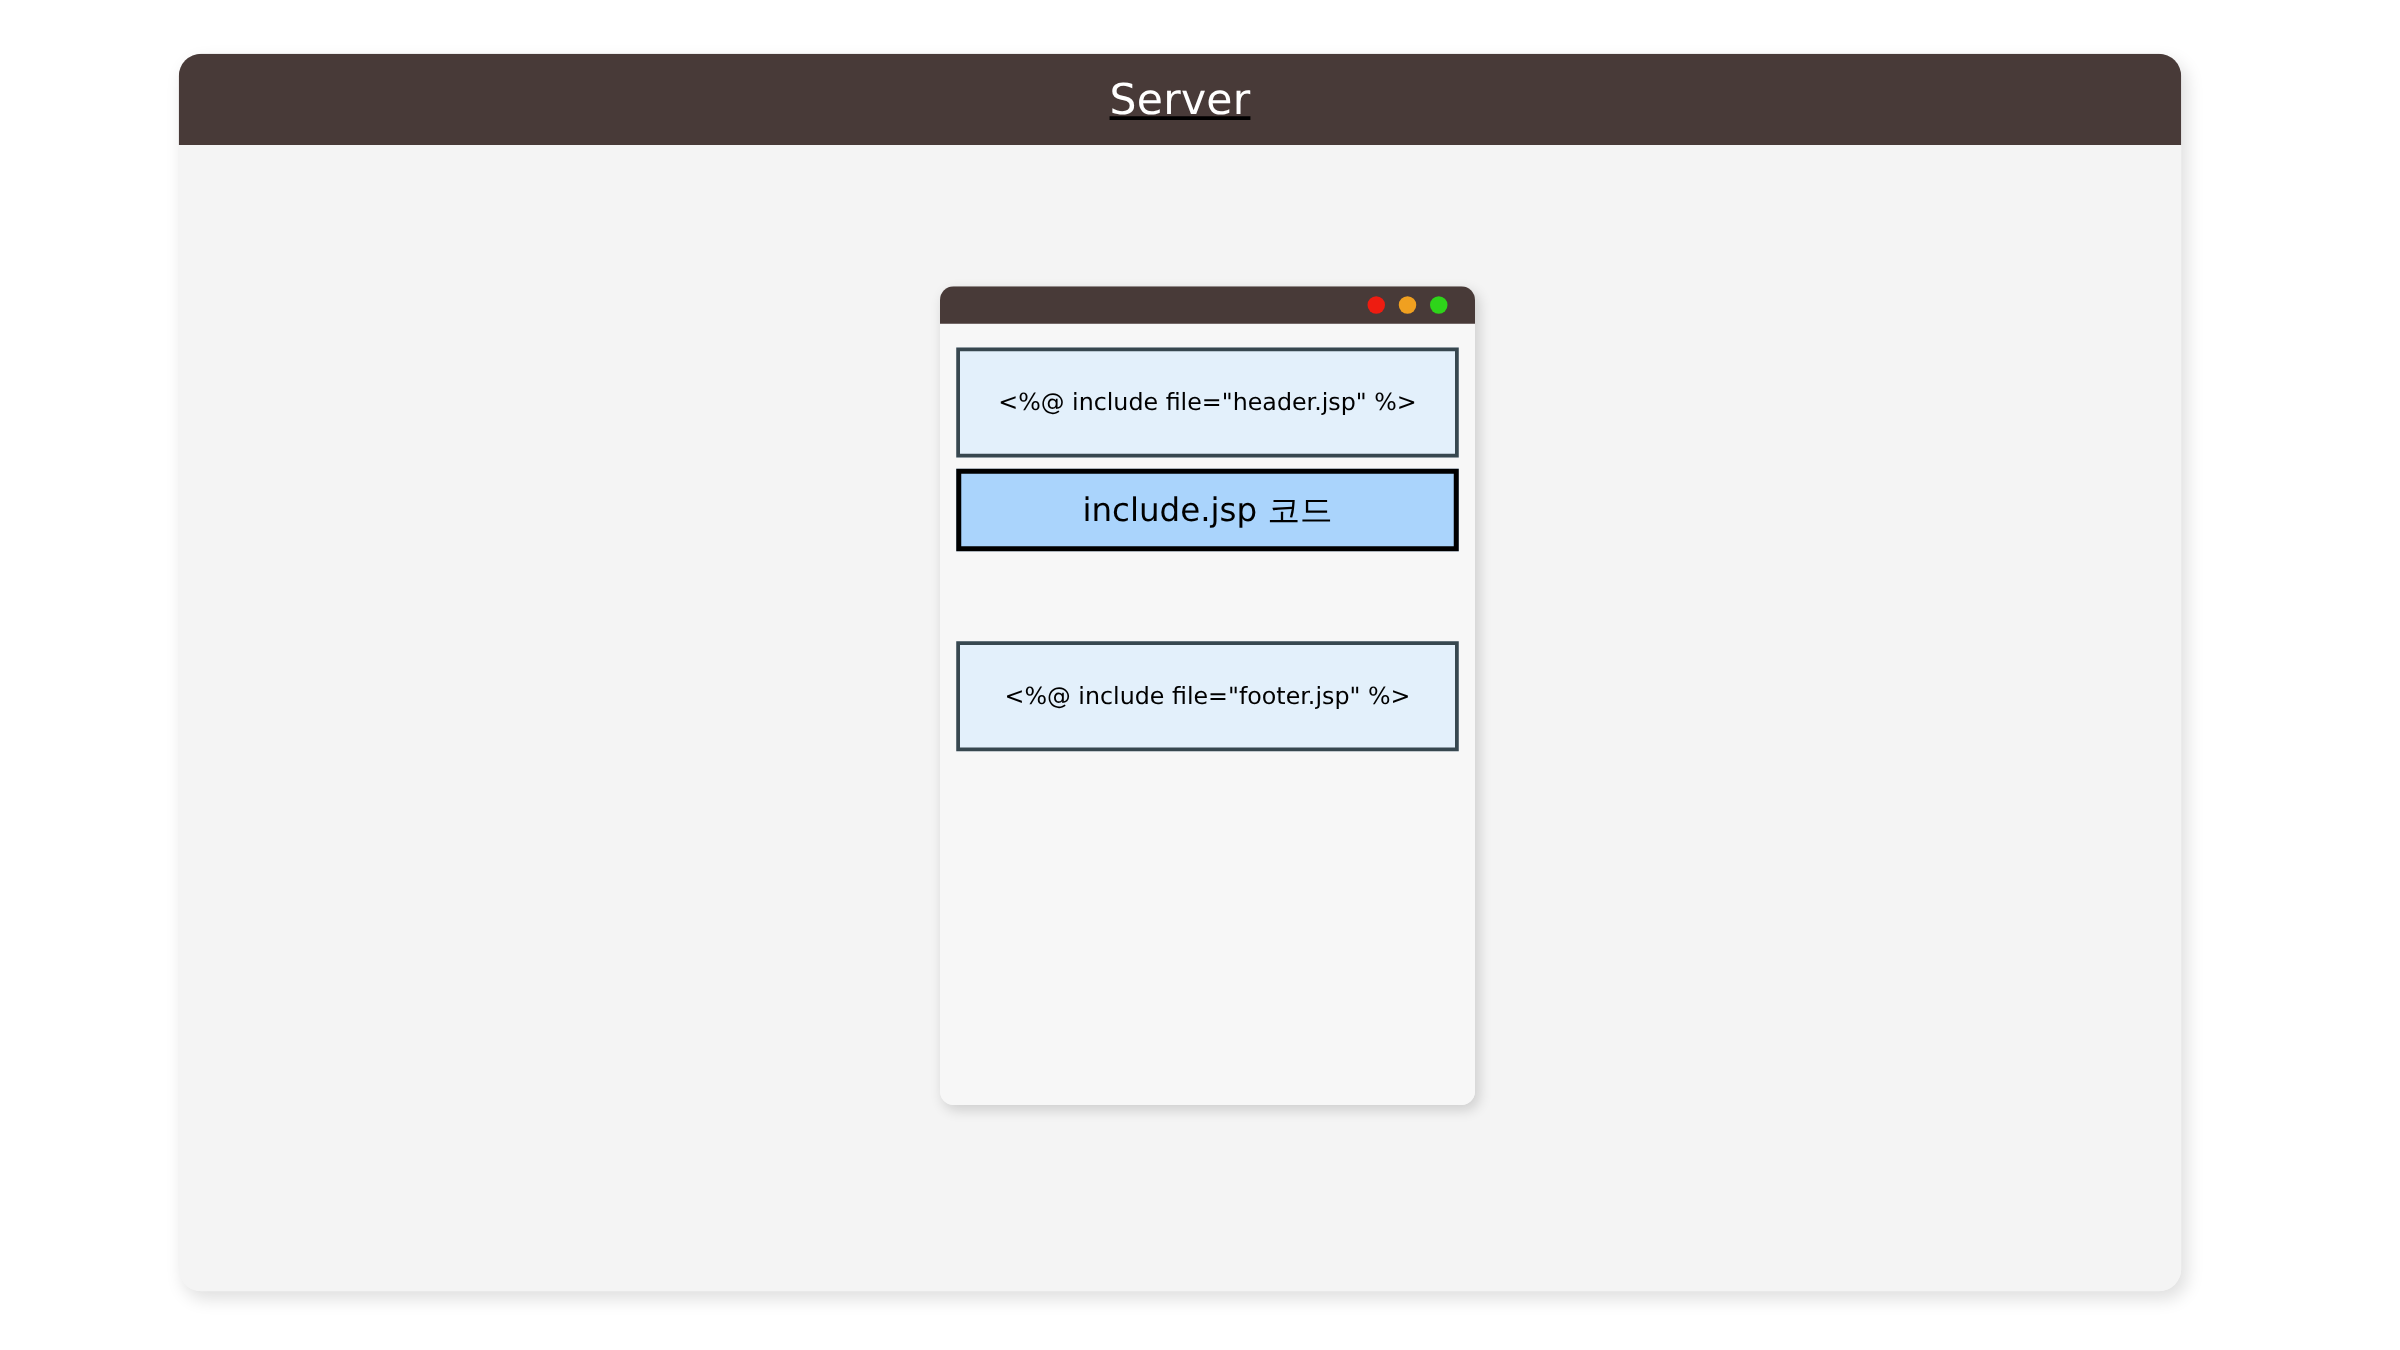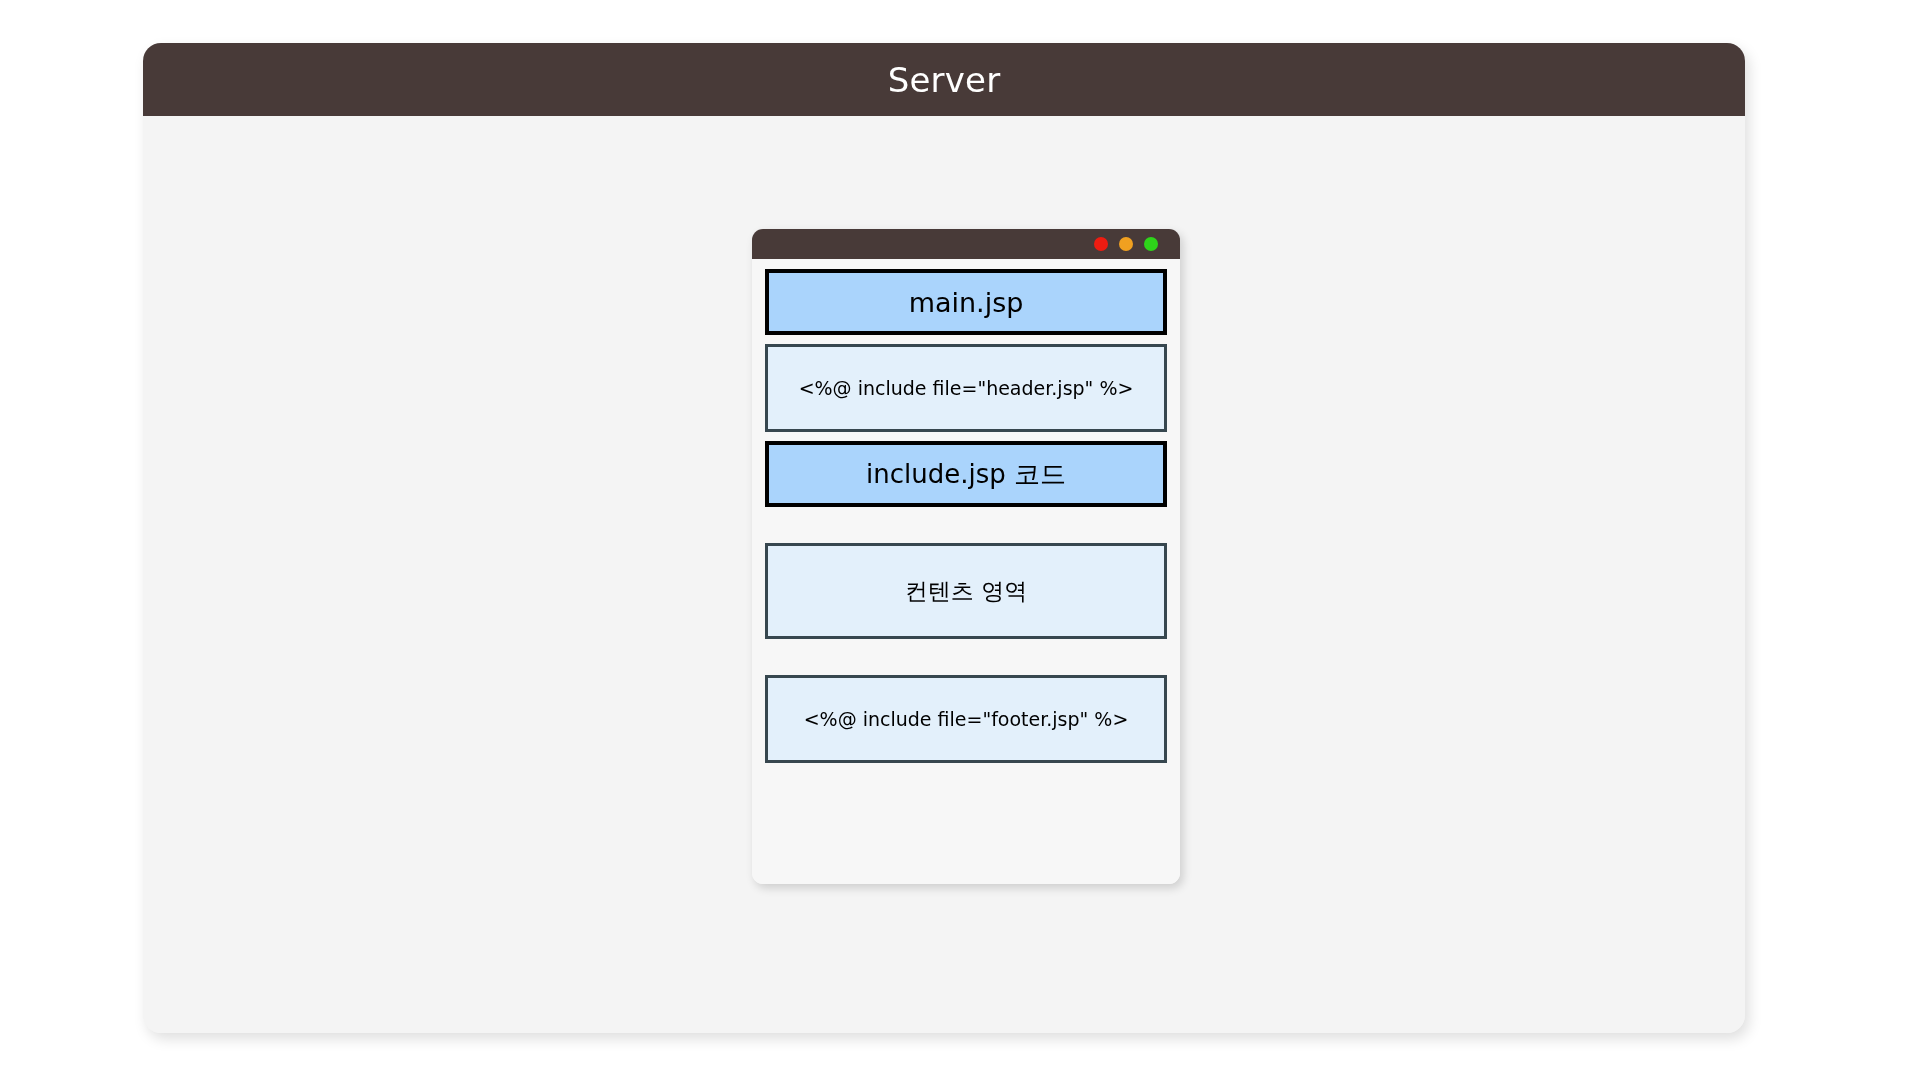--- a/index.html
+++ b/index.html
@@ -35,20 +35,21 @@
   .server-titlebar {
     position: absolute;
     left: 0;
     top: 0;
     width: 100%;
     height: 73px;
     background: #483a38;
     display: flex;
     align-items: center;
     justify-content: center;
+    text-decoration: underline;
   }
 
   .server-title {
     color: #ffffff;
     font-size: 34px;
     font-weight: 400;
     letter-spacing: 0.2px;
     line-height: 1;
   }
 
@@ -158,33 +159,31 @@
         <div class="browser-titlebar">
           <div class="traffic-lights">
             <span class="dot red"></span>
             <span class="dot orange"></span>
             <span class="dot green"></span>
           </div>
         </div>
 
         <div class="browser-content">
 
-          <div class="flow-box solid h-file">main.jsp</div>
 
           <div class="gap-sm"></div>
 
           <div class="flow-box light h-inc">&lt;%@ include file="header.jsp" %&gt;</div>
 
           <div class="gap-sm"></div>
 
           <div class="flow-box solid h-code">include.jsp 코드</div>
 
           <div class="gap-lg"></div>
 
-          <div class="flow-box light h-content">컨텐츠 영역</div>
 
           <div class="gap-lg"></div>
 
           <div class="flow-box light h-inc">&lt;%@ include file="footer.jsp" %&gt;</div>
 
           <div class="gap-sm"></div>
 
 
         </div>
       </div>

